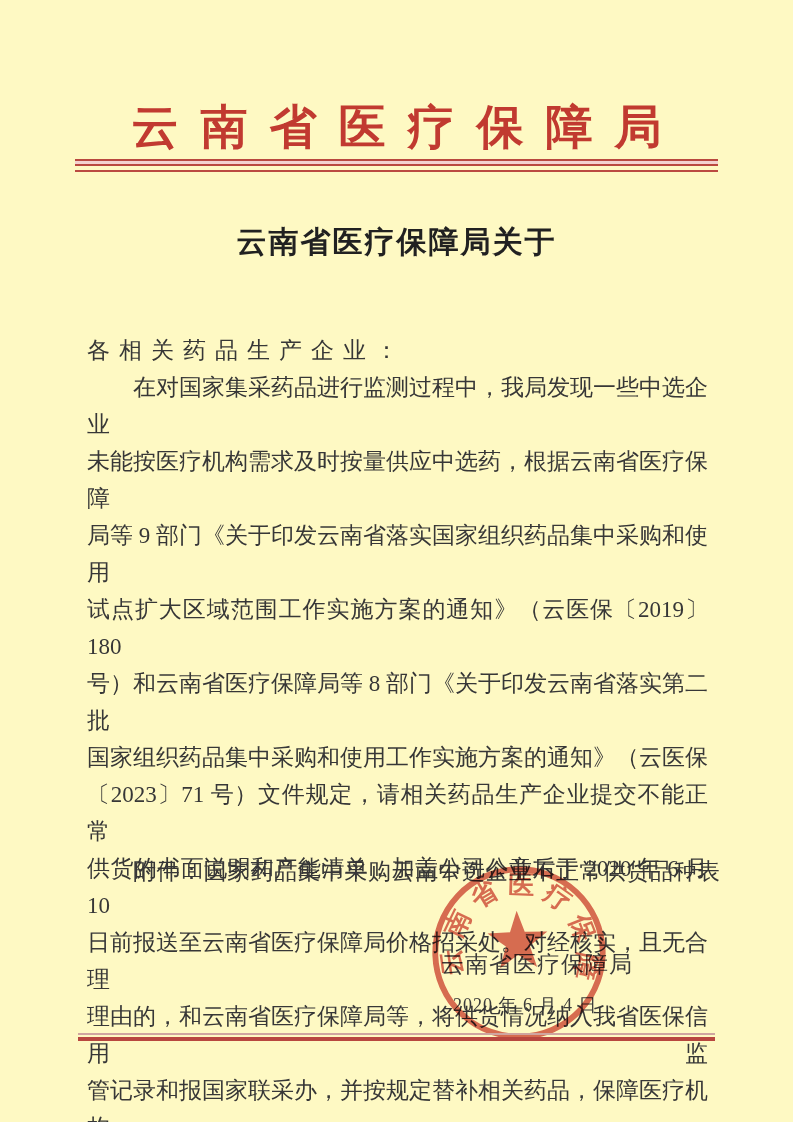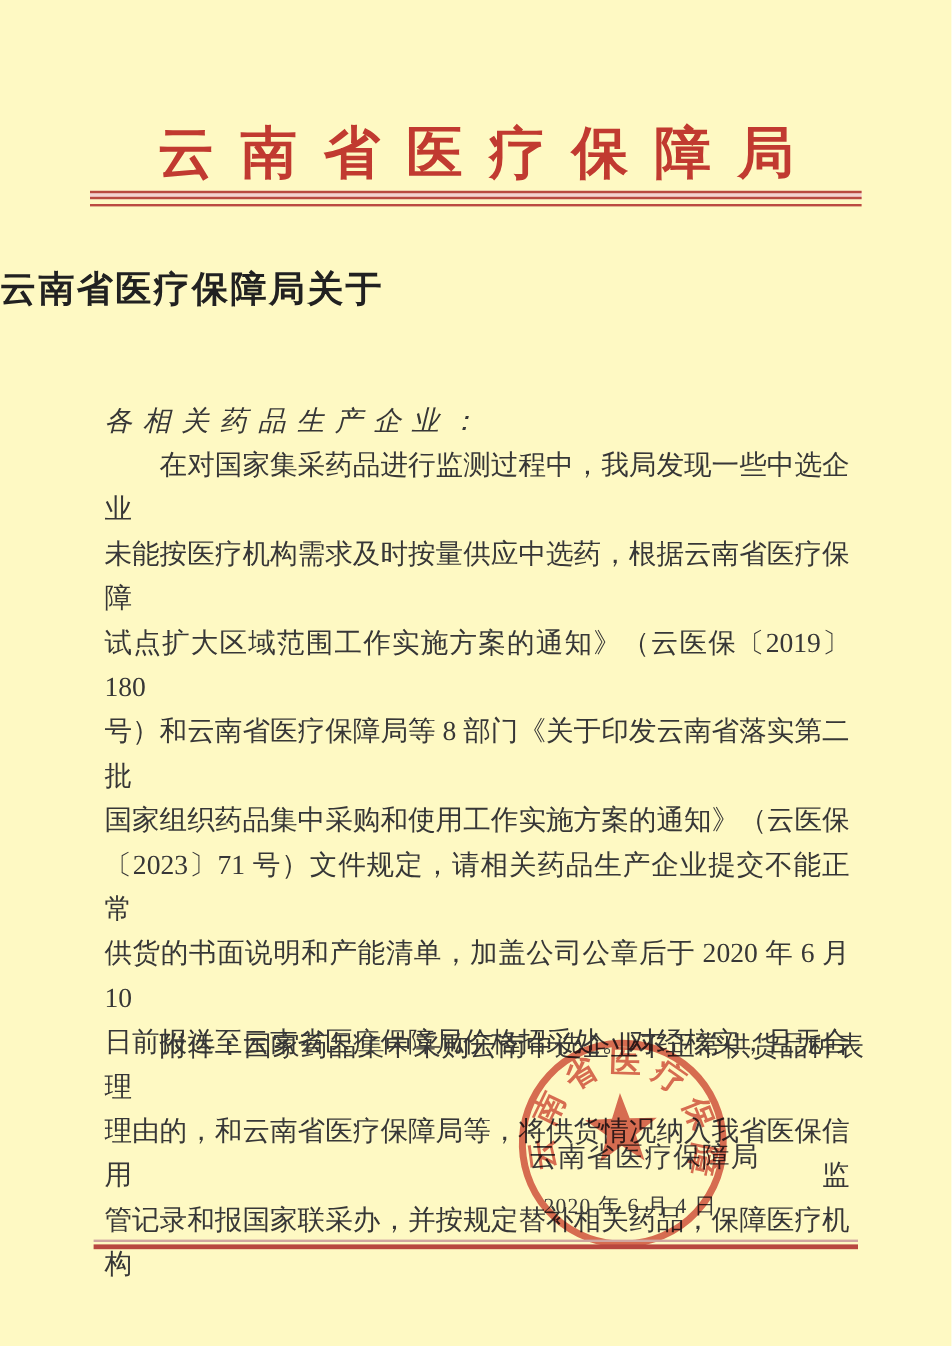--- a/index.html
+++ b/index.html
@@ -41,40 +41,40 @@
     left: 75px;
     width: 643px;
     border-top: 2px solid #bb4a41;
   }
   
   .doc-title {
     position: absolute;
     top: 221px;
     left: 0;
     width: 100%;
+    text-align: center;
     font-size: 30px;
     font-weight: bold;
     color: #212121;
     line-height: 42px;
     letter-spacing: 2px;
   }
   
   .body-block {
     position: absolute;
     top: 332px;
     left: 87px;
     width: 621px;
     font-size: 23px;
     color: #373737;
     line-height: 37px;
   }
   .salutation {
     letter-spacing: 9px;
     white-space: nowrap;
-    font-style: italic;
   }
   .body-line { white-space: pre-wrap; }
   .body-line.fill {
     text-align: justify;
     text-align-last: justify;
   }
   .attachment {
     position: absolute;
     top: 856px;
     left: 87px;
@@ -148,20 +148,21 @@
 
   <div class="doc-title">
     <div>云南省医疗保障局关于</div>
   </div>
 
   <div class="body-block">
     <div class="body-line salutation">各相关药品生产企业：</div>
     <div>
         <div class="body-line fill">　　在对国家集采药品进行监测过程中，我局发现一些中选企业</div>
         <div class="body-line fill">未能按医疗机构需求及时按量供应中选药，根据云南省医疗保障</div>
+        <div class="body-line fill">局等 9 部门《关于印发云南省落实国家组织药品集中采购和使用</div>
         <div class="body-line fill">试点扩大区域范围工作实施方案的通知》（云医保〔2019〕180</div>
         <div class="body-line fill">号）和云南省医疗保障局等 8 部门《关于印发云南省落实第二批</div>
         <div class="body-line fill">国家组织药品集中采购和使用工作实施方案的通知》（云医保</div>
         <div class="body-line fill">〔2023〕71 号）文件规定，请相关药品生产企业提交不能正常</div>
         <div class="body-line fill">供货的书面说明和产能清单，加盖公司公章后于 2020 年 6 月 10</div>
         <div class="body-line fill">日前报送至云南省医疗保障局价格招采处。对经核实，且无合理</div>
         <div class="body-line fill">理由的，和云南省医疗保障局等，将供货情况纳入我省医保信用监</div>
         <div class="body-line fill">管记录和报国家联采办，并按规定替补相关药品，保障医疗机构</div>
       </div>
   </div>

